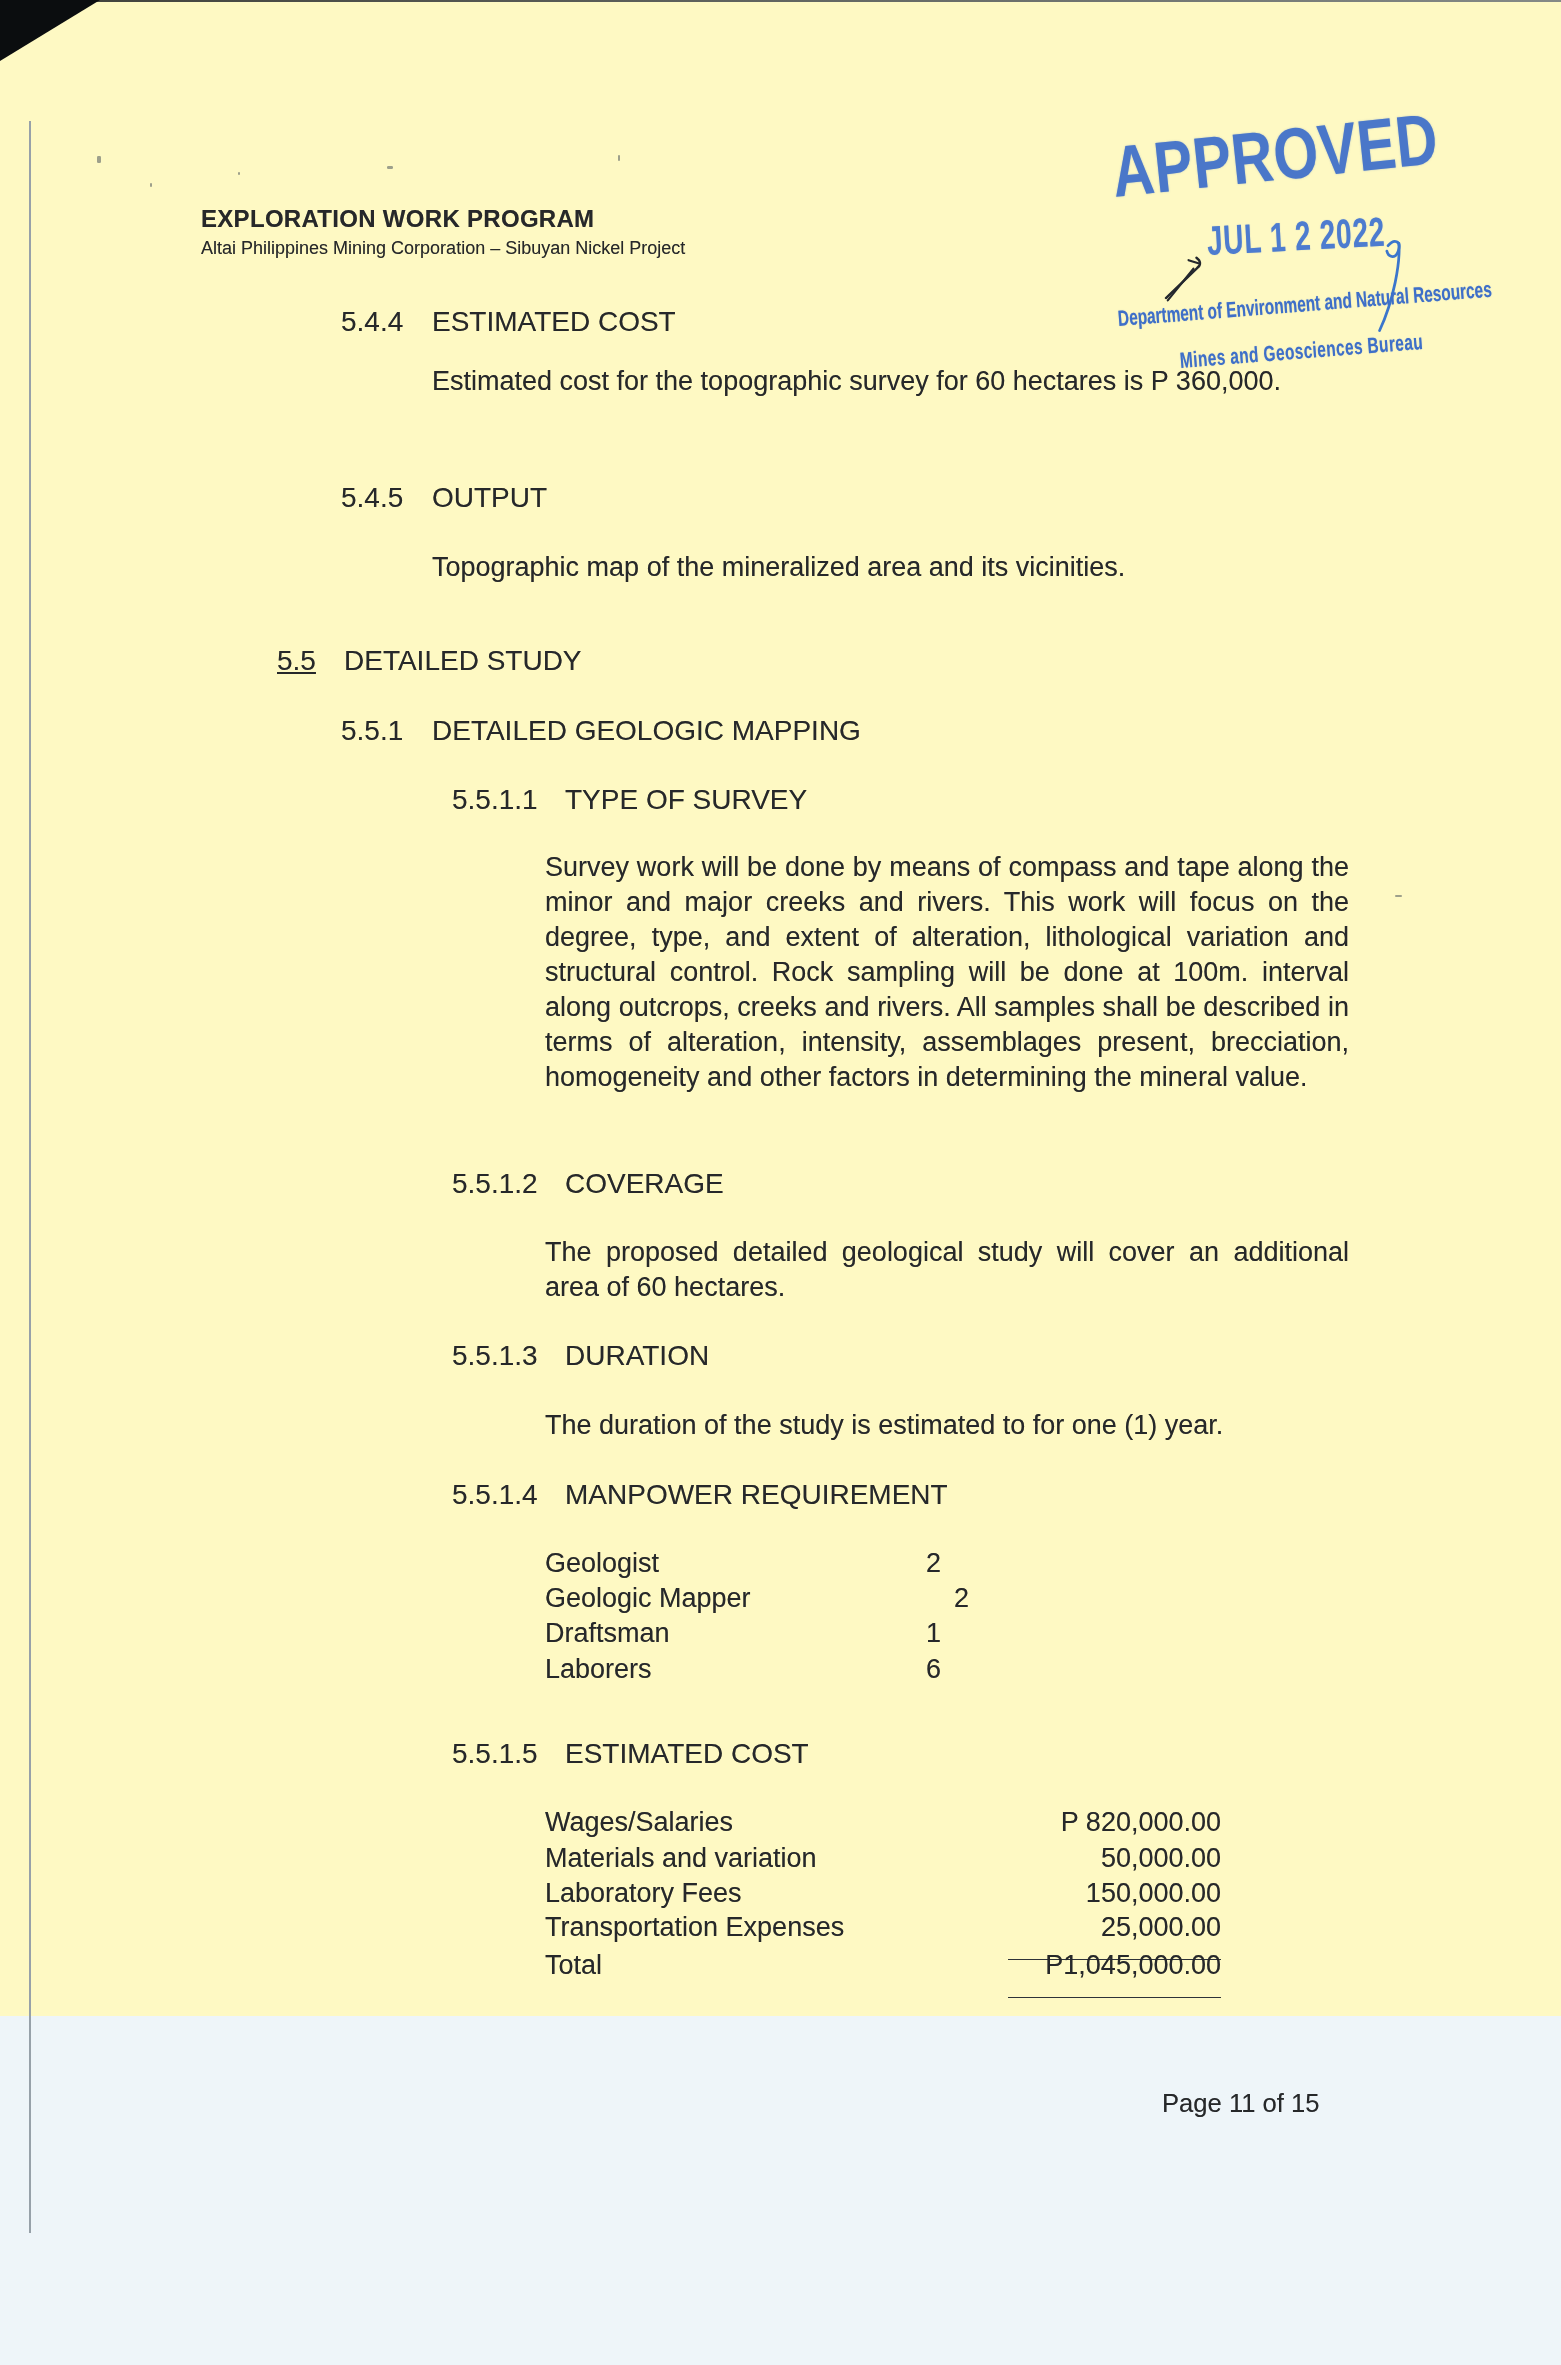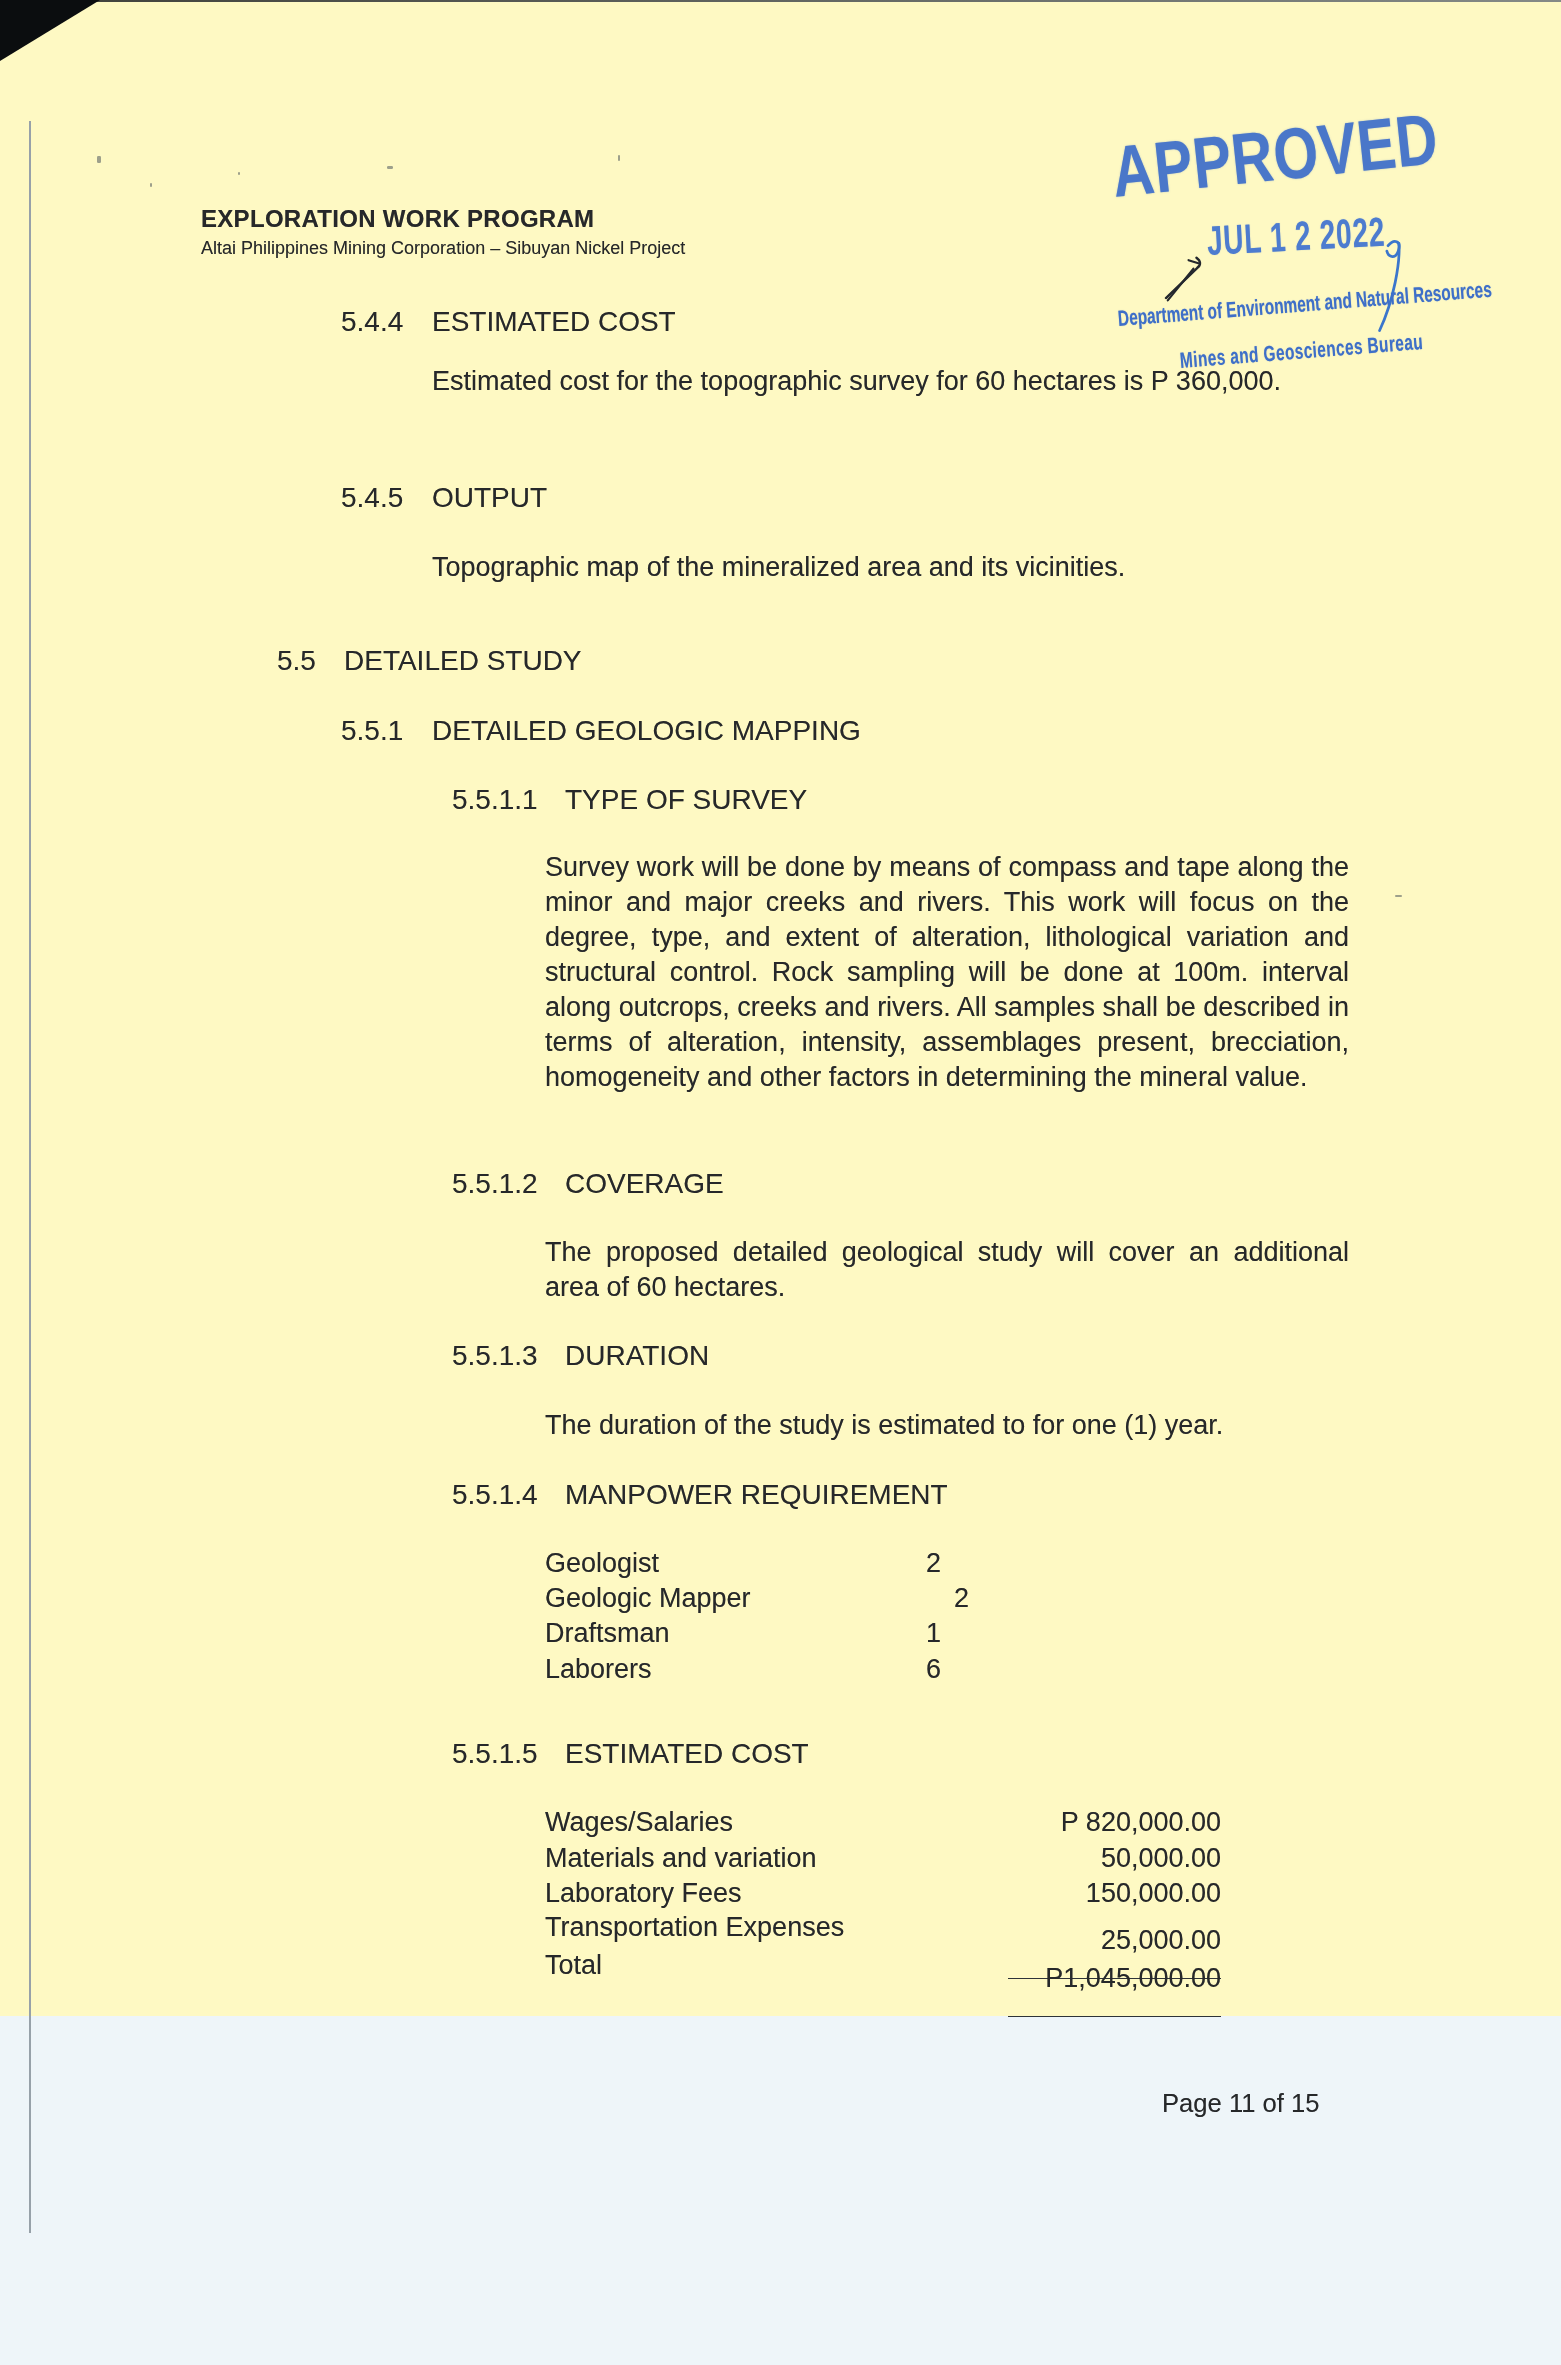--- a/index.html
+++ b/index.html
@@ -64,41 +64,41 @@
     font-size:22px;line-height:1.1;font-weight:bold;letter-spacing:0.6px;
     color:#3e6fc8;white-space:nowrap;
     transform:rotate(-4.5deg) scaleX(.7);transform-origin:left center;
     text-shadow:0 0 1.2px rgba(62,111,200,.45);
   }
   .arrow-mark{position:absolute;left:68px;top:135px;}
   .sig-mark{position:absolute;left:281px;top:117px;}
   
   .h{position:absolute;display:flex;font-size:28px;line-height:34px;color:#26282a;
      text-shadow:0 0 0.6px rgba(35,35,35,.4);white-space:nowrap;}
-  .lvl-a{left:277px;} .lvl-a .num{width:67px;}
+  .lvl-a{left:277px;} .lvl-a .num{width:67px;text-decoration:underline;}
   .lvl-b{left:341px;} .lvl-b .num{width:91px;}
   .lvl-c{left:432px;} .lvl-c .num{width:113px;margin-left:20px;}
   
   .body{position:absolute;font-size:27px;line-height:35px;color:#26282a;margin:0;
      text-shadow:0 0 0.6px rgba(35,35,35,.4);}
   .just{text-align:justify;}
   .w544{left:432px;width:895px;}
   .w551{left:545px;width:804px;}
   .nowrap{white-space:nowrap;}
   .at710{left:432px;} .at895{left:545px;}
   
   .mp-row{position:absolute;left:545px;display:flex;font-size:27px;line-height:35px;
      color:#26282a;text-shadow:0 0 0.6px rgba(35,35,35,.4);}
   .mp-role{width:381px;}
   
   .cost-row{position:absolute;left:545px;display:flex;font-size:27px;line-height:33px;
      color:#26282a;text-shadow:0 0 0.6px rgba(35,35,35,.4);}
   .cost-item{width:463px;}
   .cost-amt{width:213px;text-align:right;}
-  .u-after .cost-amt{border-bottom:1.8px solid #2e3338;padding-bottom:21px;margin-top:13px;}
+  .u-after .cost-amt{border-bottom:1.8px solid #2e3338;padding-bottom:15px;}
   
   .page-number{position:absolute;left:1162px;top:2089px;font-size:25.6px;color:#26282a;
      text-shadow:0 0 0.6px rgba(35,35,35,.4);}
 </style>
 </head>
 <body>
 
 <div class="page">
 
   <div class="top-edge"></div>

